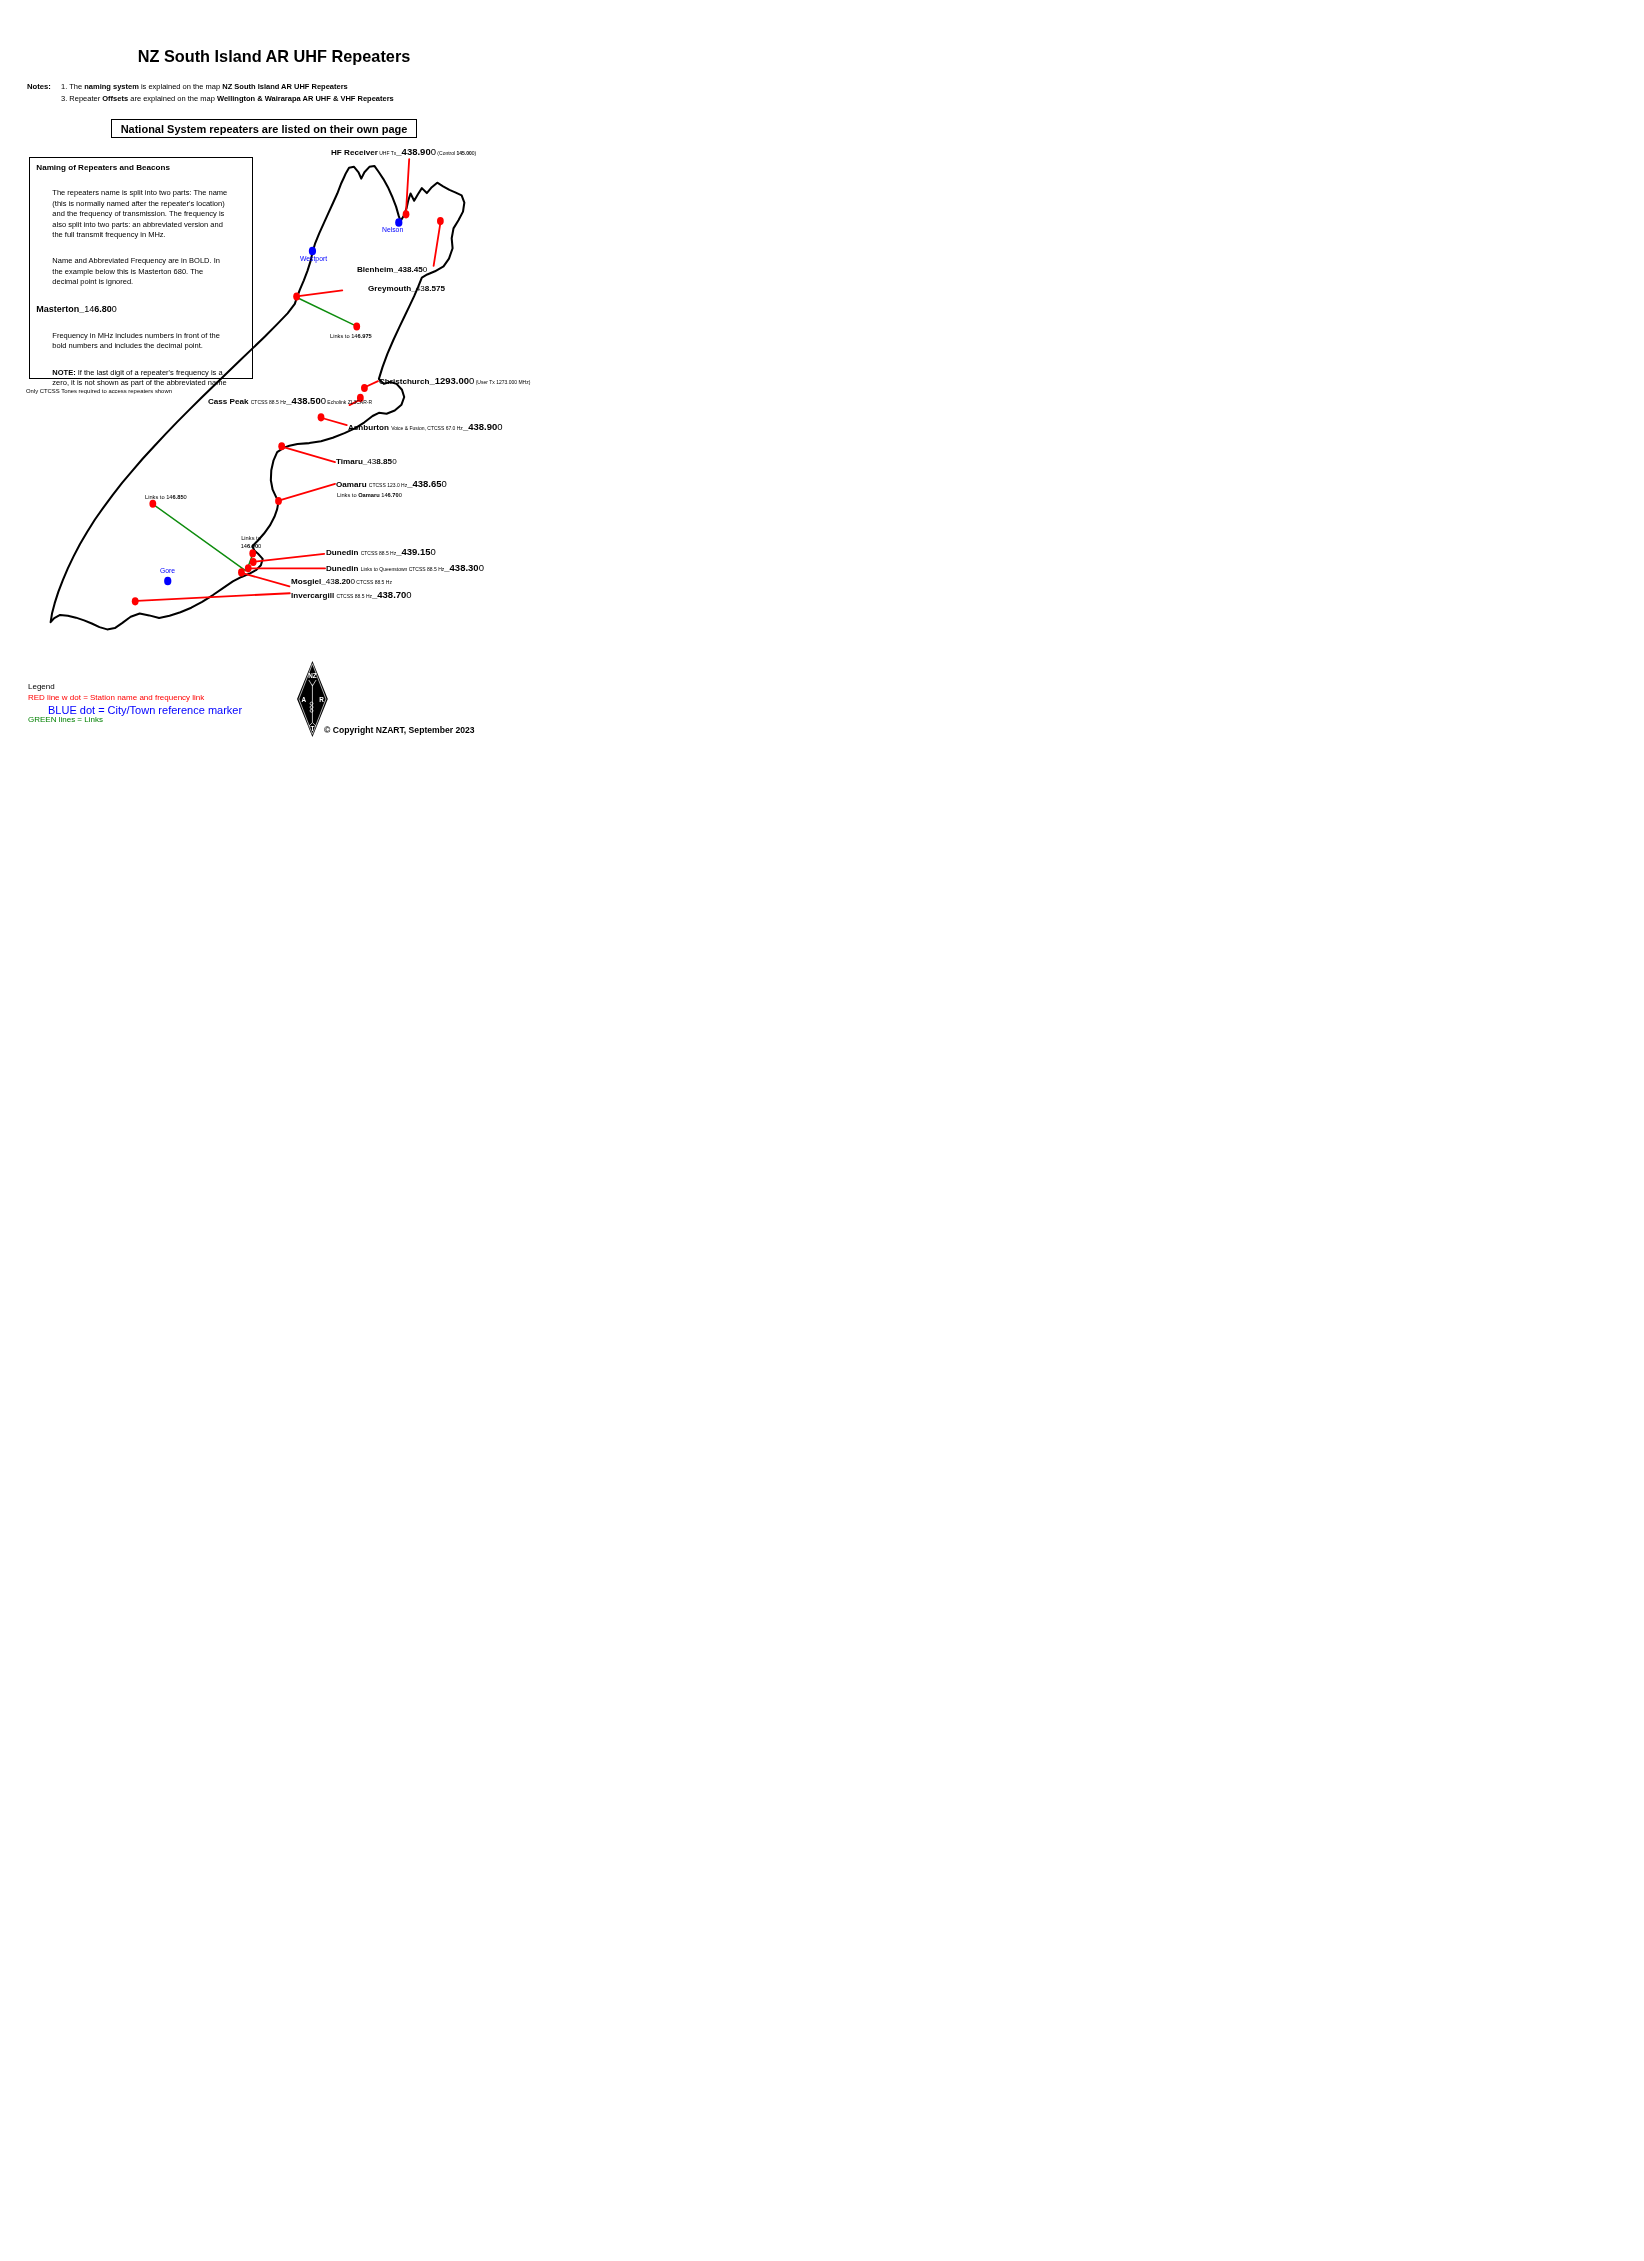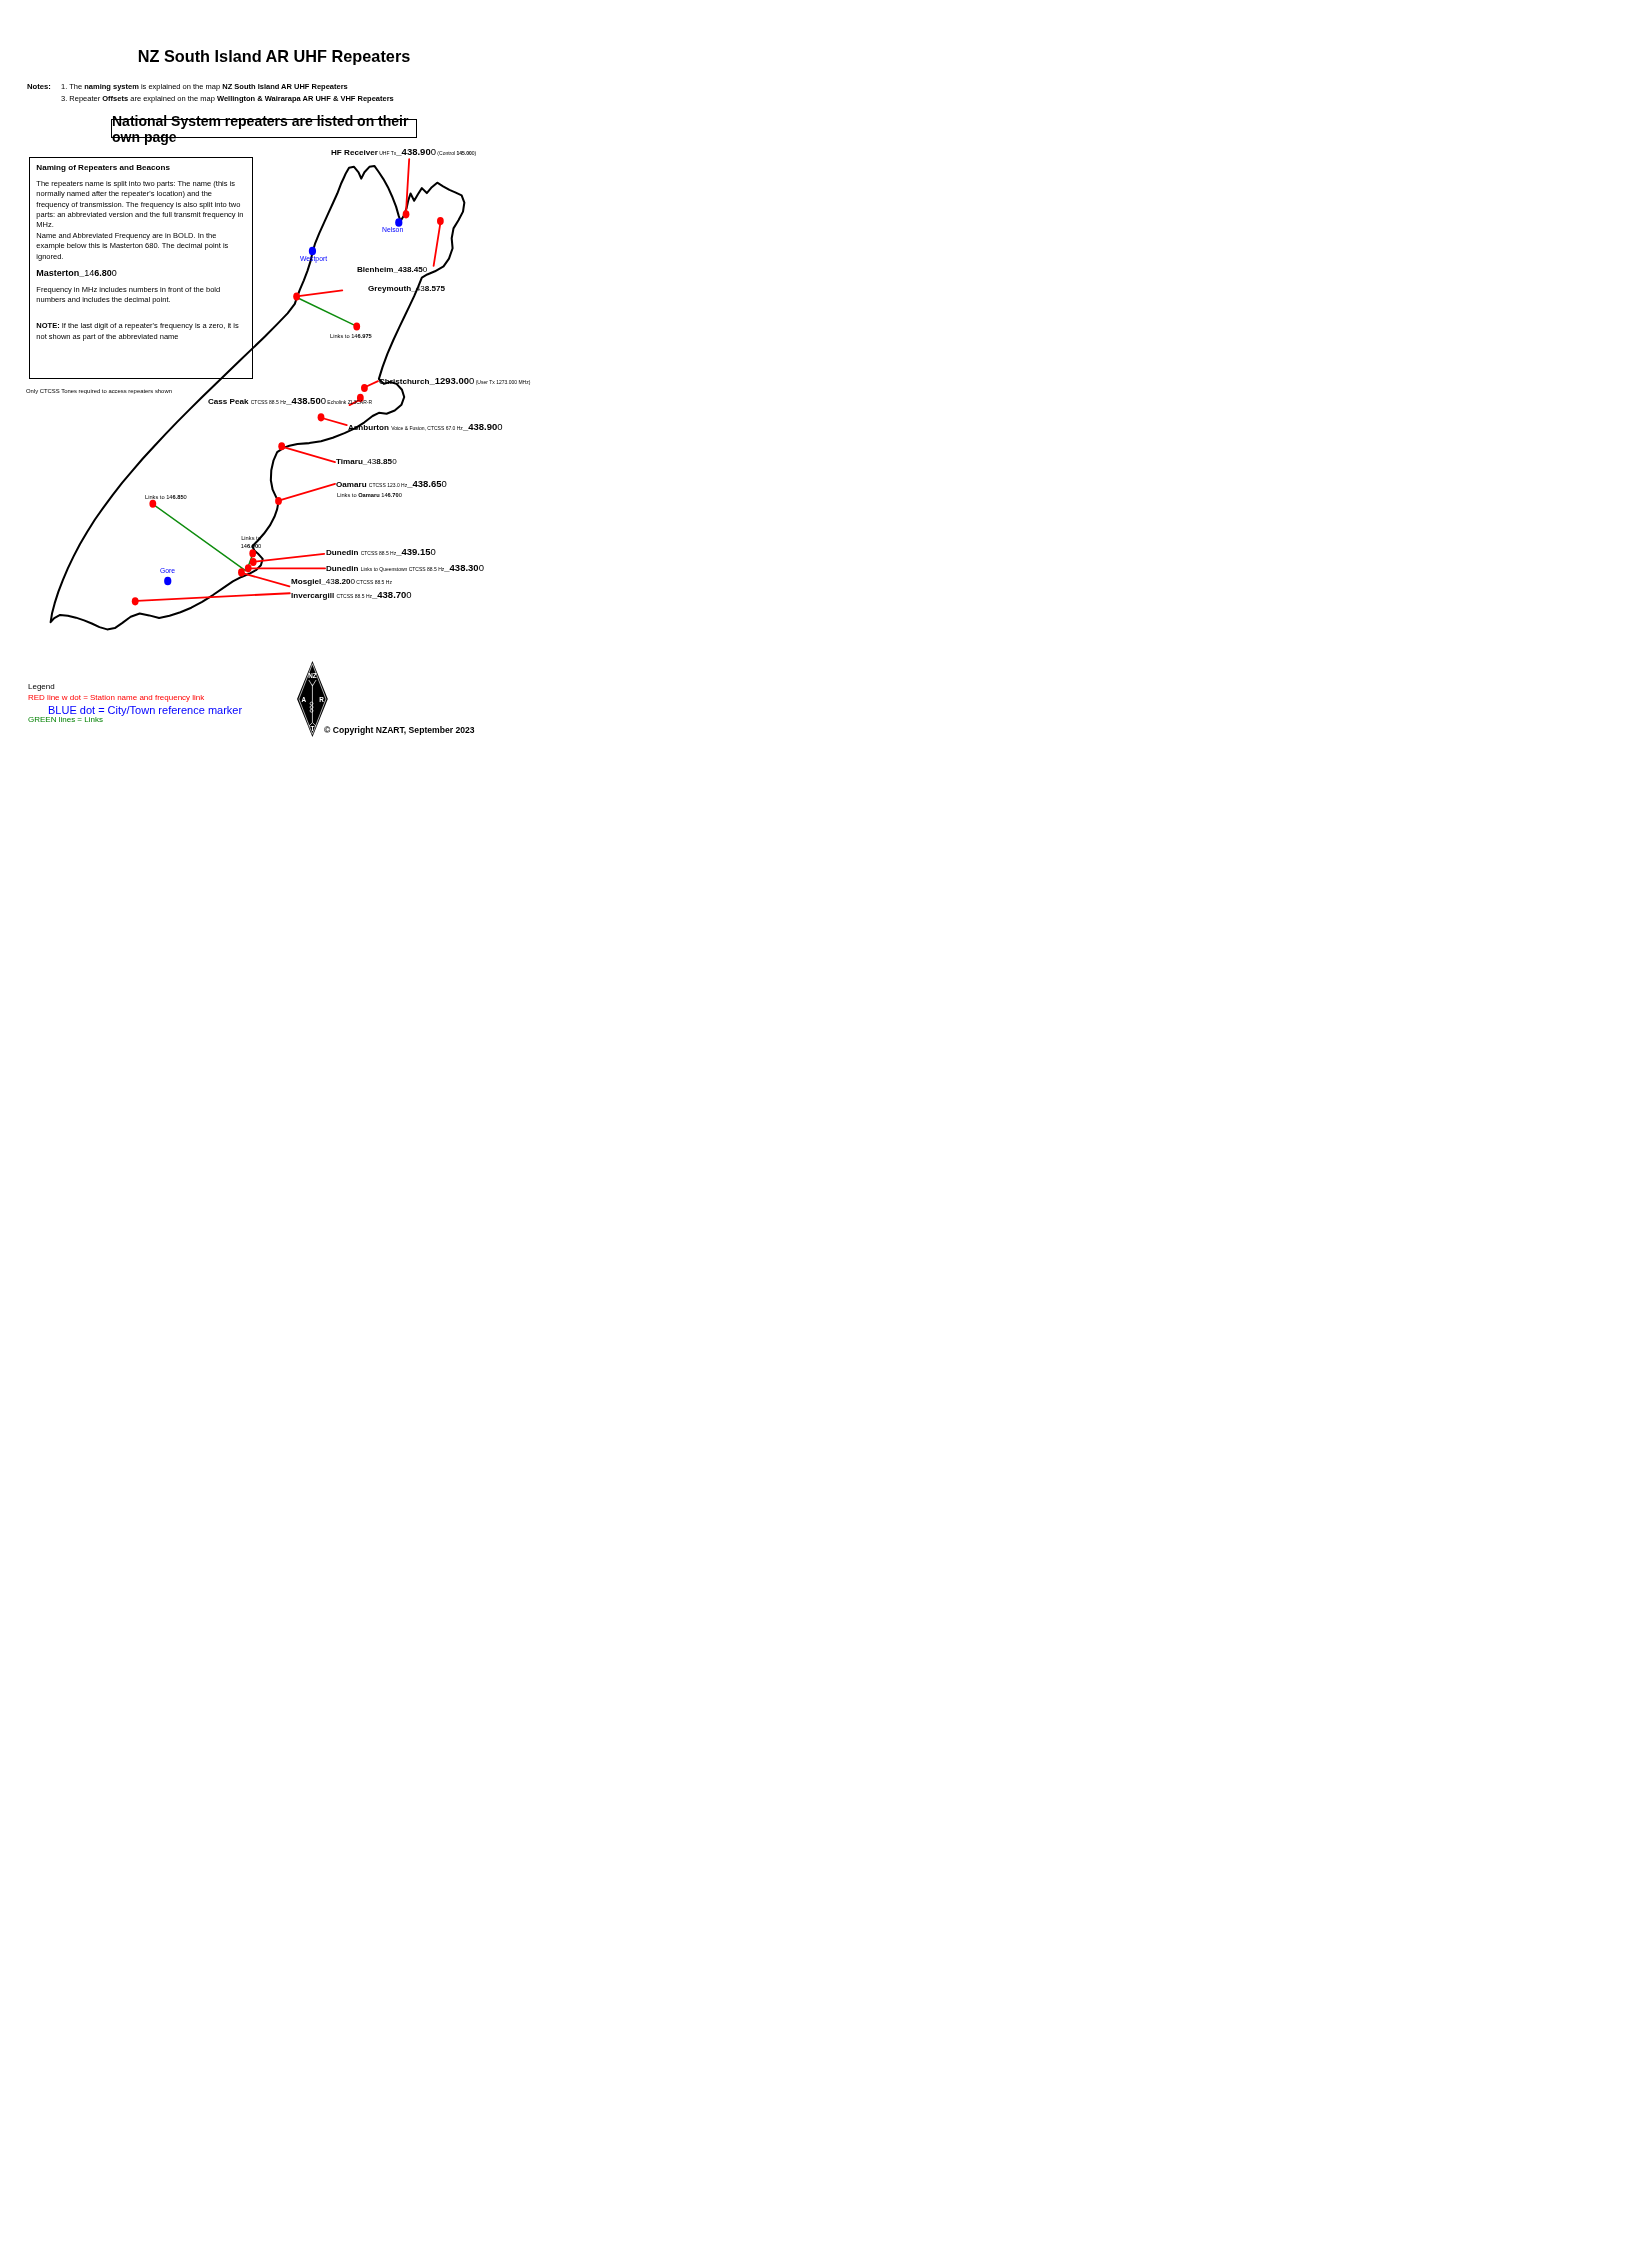--- a/index.html
+++ b/index.html
@@ -6,25 +6,25 @@
   #page{position:relative;width:548px;height:775px;background:#fff;overflow:hidden;
         font-family:"Liberation Sans",sans-serif;color:#000;}
   .abs{position:absolute;}
   #page-title{left:0;right:0;top:47px;text-align:center;font-size:16.3px;font-weight:bold;letter-spacing:0;}
   #notes-label{left:27px;top:82px;font-size:7.7px;font-weight:bold;}
   .note-line{white-space:nowrap;font-size:7.5px;}
   #note-1{left:61px;top:82px;}
   #note-2{left:61px;top:94px;}
   #banner-box{left:111px;top:119px;width:304px;height:17px;border:1.4px solid #000;
               display:flex;align-items:center;justify-content:center;}
-  #banner-box span{font-size:14px;font-weight:bold;}
+  #banner-box span{font-size:11px;font-weight:bold;}
   #naming-box{left:29px;top:157px;width:224px;height:222px;border:0.9px solid #000;box-sizing:border-box;
               padding:5.4px 6.3px;}
   #naming-heading{font-size:8.1px;font-weight:bold;margin:0 0 6.3px 0;}
-  .naming-para{font-size:7.5px;line-height:10.4px;margin:0;}
+  .naming-para{font-size:7.5px;line-height:10.4px;margin:16px;}
   #naming-example{margin:6.3px 0 5.4px 0;}
   #naming-note{margin-top:15.4px;}
   .s-nb{font-weight:bold;}
   .s-ex{font-size:9px;font-weight:bold;}
   .s-exr{font-size:9px;}
   #ctcss-note{left:26px;top:388px;font-size:5.9px;}
   #map-svg{left:0;top:0;}
   .map-label{position:absolute;white-space:nowrap;}
   .map-label.center{transform:translateX(-50%);}
   .s-lg{font-size:8.1px;font-weight:bold;}

